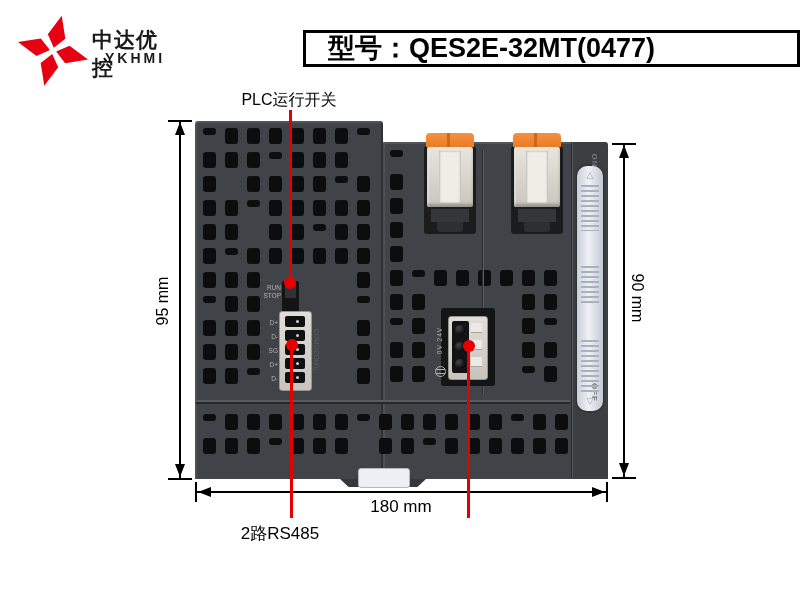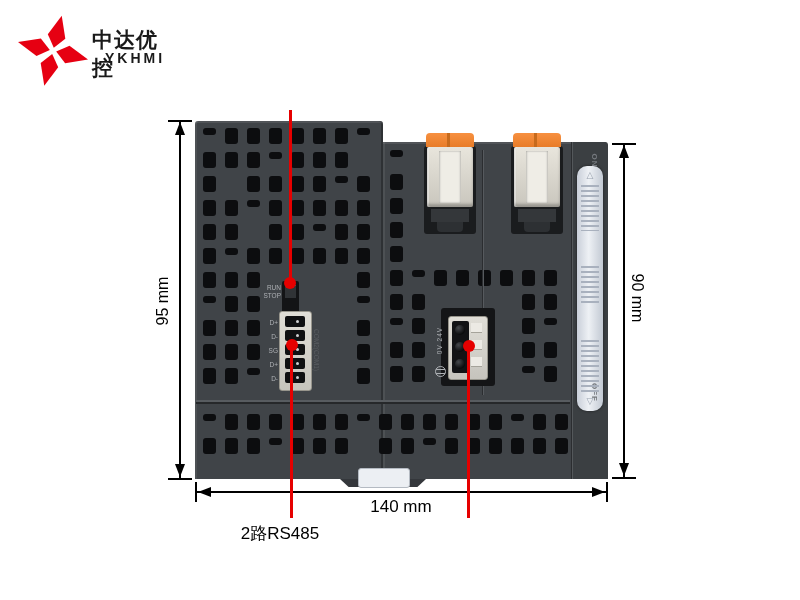--- a/index.html
+++ b/index.html
@@ -71,21 +71,23 @@
   <svg class="abs" style="left:12px;top:8px;" width="82" height="84" viewBox="0 0 100 100">
     <g transform="translate(50,51) rotate(14)" fill="#e60012">
       <polygon points="0,-44 11,-18 0,-4 -11,-18"></polygon>
       <polygon points="44,0 18,11 4,0 18,-11"></polygon>
       <polygon points="0,44 -11,18 0,4 11,18"></polygon>
       <polygon points="-44,0 -18,-11 -4,0 -18,11"></polygon>
     </g>
   </svg>
   <div class="abs brand-cn">中达优控</div>
   <div class="abs brand-en">YKHMI</div>
-
+  <div class="abs title-box">型号：QES2E-32MT(0477)</div>
+
+  <div class="abs callout" style="left:189px;top:90px;width:200px;">PLC运行开关</div>
   <div class="abs red-line" style="left:289px;top:110px;height:173px;"></div>
   <div class="abs red-dot" style="left:284px;top:277px;"></div>
 
   <div class="abs module" style="left:195px;top:121px;width:188px;height:358px;border-radius:3px 3px 0 0;"></div>
   <div class="abs module" style="left:383px;top:142px;width:224px;height:337px;border-radius:0 3px 0 0;"></div>
   <div class="abs seam" style="left:482px;top:150px;width:1px;height:245px;"></div>
   <div class="abs ridge" style="left:196px;top:400px;width:374px;height:2px;"></div>
   <div class="abs" style="left:0;top:0;">
       <div class="vent" style="left: 203px; top: 128px; height: 7px;"></div>
       <div class="vent" style="left: 203px; top: 152px; height: 16px;"></div>
@@ -299,18 +301,18 @@
   <div class="abs dim-cap-h" style="left:612px;top:477px;width:24px;"></div>
   <div class="abs arr arr-up" style="left:619px;top:145px;"></div>
   <div class="abs arr arr-down" style="left:619px;top:463px;"></div>
   <div class="abs dim-text rot-cw" style="left:607px;top:289px;width:60px;">90 mm</div>
 
   <div class="abs dim-line-h" style="left:196px;top:491px;width:411px;"></div>
   <div class="abs dim-cap-v" style="left:195px;top:482px;height:20px;"></div>
   <div class="abs dim-cap-v" style="left:606px;top:482px;height:20px;"></div>
   <div class="abs arr arr-left" style="left:198px;top:487px;"></div>
   <div class="abs arr arr-right" style="left:592px;top:487px;"></div>
-  <div class="abs dim-text" style="left:321px;top:497px;width:160px;font-size:17px;background:#fff;">140 mm</div>
+  <div class="abs dim-text" style="left:321px;top:497px;width:160px;font-size:17px;background:#fff;">180 mm</div>
 
   <div class="abs footer">
   </div>
 
 </div>
 
 </body></html>

